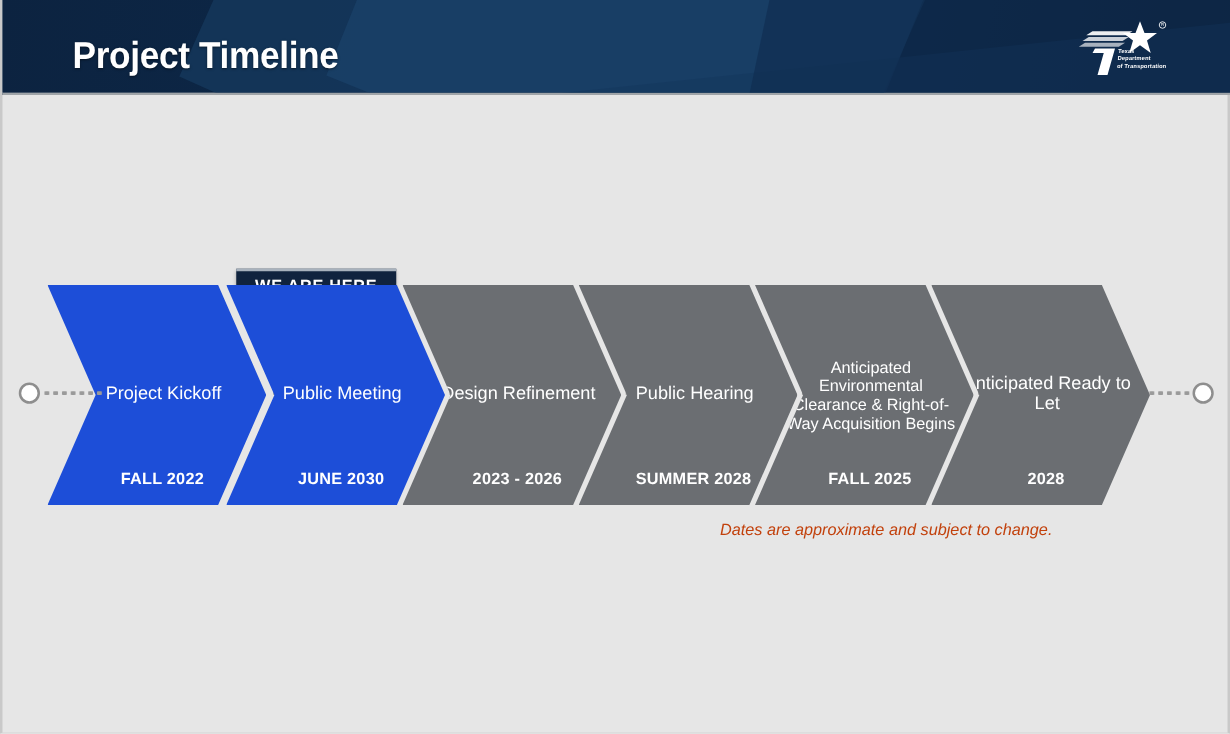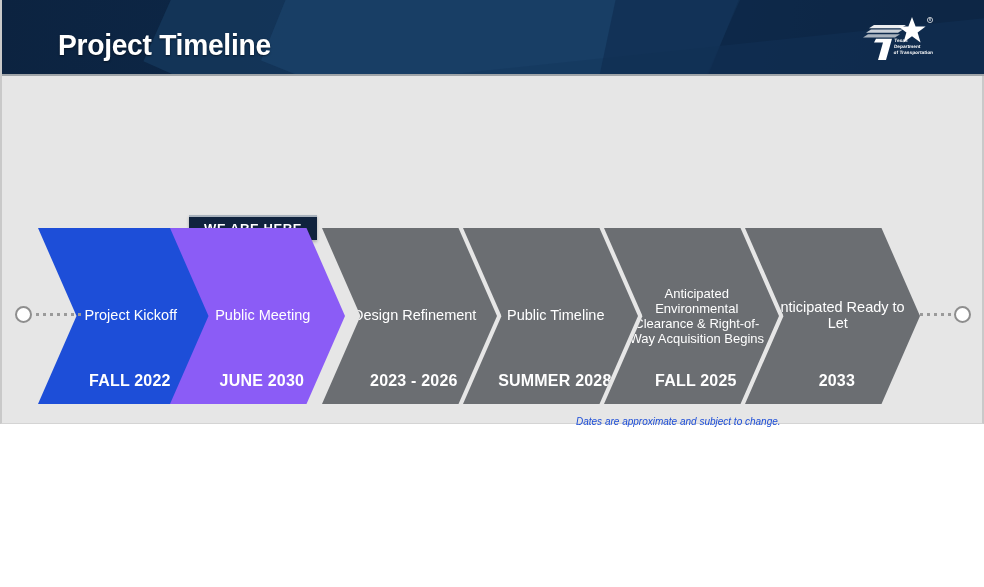--- a/index.html
+++ b/index.html
@@ -7,21 +7,21 @@
   html, body {
     width: 984px;
     height: 587px;
     overflow: hidden;
     font-family: "Liberation Sans", sans-serif;
   }
 
   #slide {
     position: relative;
     width: 984px;
-    height: 424px;
+    height: 587px;
     background: #e6e6e6;
     border-left: 2px solid #c9c9c9;
     border-right: 2px solid #c9c9c9;
     border-bottom: 1px solid #d4d4d4;
   }
 
   
   #header {
     position: absolute;
     left: 0; top: 0;
@@ -130,21 +130,21 @@
     margin-left: 6%;
     font-weight: normal;
   }
   .chev-date {
     position: absolute;
     bottom: 14px;
     left: 0; right: 0;
     margin-left: 5%;
     text-align: center;
     color: #ffffff;
-    font-size: 16px;
+    font-size: 13px;
     font-weight: bold;
     letter-spacing: .2px;
   }
 
   
   .dots {
     position: absolute;
     top: 85px;
     height: 3px;
     background-image: radial-gradient(circle, #9a9a9a 50%, transparent 52%);
@@ -176,23 +176,23 @@
     display: flex;
     align-items: center;
     justify-content: center;
     box-shadow: 0 2px 3px rgba(0,0,0,.25);
   }
 
   
   #footnote {
     position: absolute;
     left: 574px; top: 416px;
-    font-size: 10px;
+    font-size: 13px;
     font-style: italic;
-    color: #1d4ed8;
+    color: #c2410c;
     font-family: "Liberation Sans", sans-serif;
     text-align: center;
   }
 </style>
 </head>
 <body>
 
 <div id="slide">
 
   <div id="header">
@@ -230,45 +230,45 @@
 
   <div id="we-are-here">WE ARE HERE</div>
 
   <div id="timeline">
 
   <div class="chev first" style="left: 36px; width: 175px; background: #1d4ed8;">
         <div class="chev-label">Project Kickoff</div>
         <div class="chev-date">FALL 2022</div>
       </div>
       <div class="dots" style="left: 215px; width: 28px;"></div>
-      <div class="chev" style="left: 168px; width: 175px; background: #8b5cf6;">
+      <div class="chev" style="left: 179px; width: 175px; background: #1d4ed8;">
         <div class="chev-label">Public Meeting</div>
         <div class="chev-date">JUNE 2030</div>
       </div>
       <div class="dots" style="left: 356px; width: 28px;"></div>
       <div class="chev" style="left: 320px; width: 175px; background: rgb(107, 110, 114);">
         <div class="chev-label">Design
 Refinement</div>
         <div class="chev-date">2023 - 2026</div>
       </div>
       <div class="dots" style="left: 497px; width: 28px;"></div>
       <div class="chev" style="left: 461px; width: 175px; background: rgb(107, 110, 114);">
-        <div class="chev-label">Public Timeline</div>
+        <div class="chev-label">Public Hearing</div>
         <div class="chev-date">SUMMER 2028</div>
       </div>
       <div class="dots" style="left: 638px; width: 28px;"></div>
       <div class="chev" style="left: 602px; width: 175px; background: rgb(107, 110, 114);">
         <div class="chev-label" style="font-size: 13px; line-height: 15px;">Anticipated Environmental Clearance  &amp; Right-of-Way Acquisition Begins</div>
         <div class="chev-date">FALL 2025</div>
       </div>
       <div class="dots" style="left: 779px; width: 28px;"></div>
       <div class="chev" style="left: 743px; width: 175px; background: rgb(107, 110, 114);">
         <div class="chev-label">Anticipated
 Ready to Let</div>
-        <div class="chev-date">2033</div>
+        <div class="chev-date">2028</div>
       </div>
       <div class="dots" style="left: 32px; width: 48px;"></div>
       <div class="end-dot" style="left: 13px;"></div>
       <div class="dots" style="left: 916px; width: 36px;"></div>
       <div class="end-dot" style="left: 952px;"></div>
     </div>
 
   <div id="footnote">Dates are approximate and subject to change.</div>
 
 </div>

